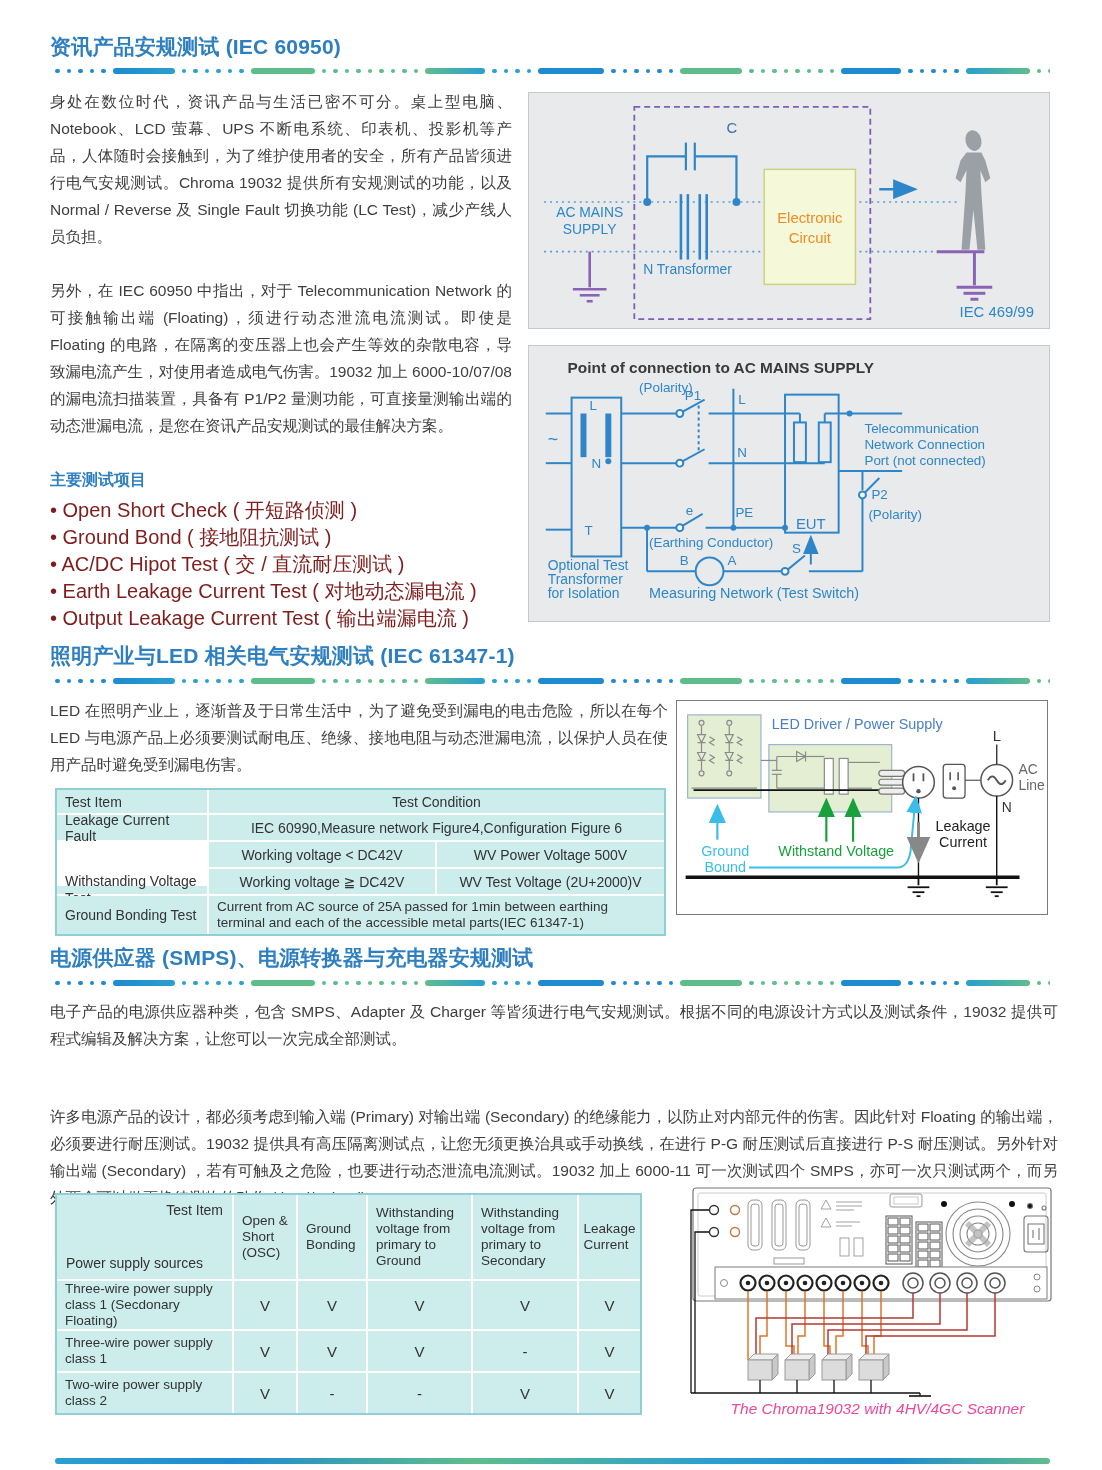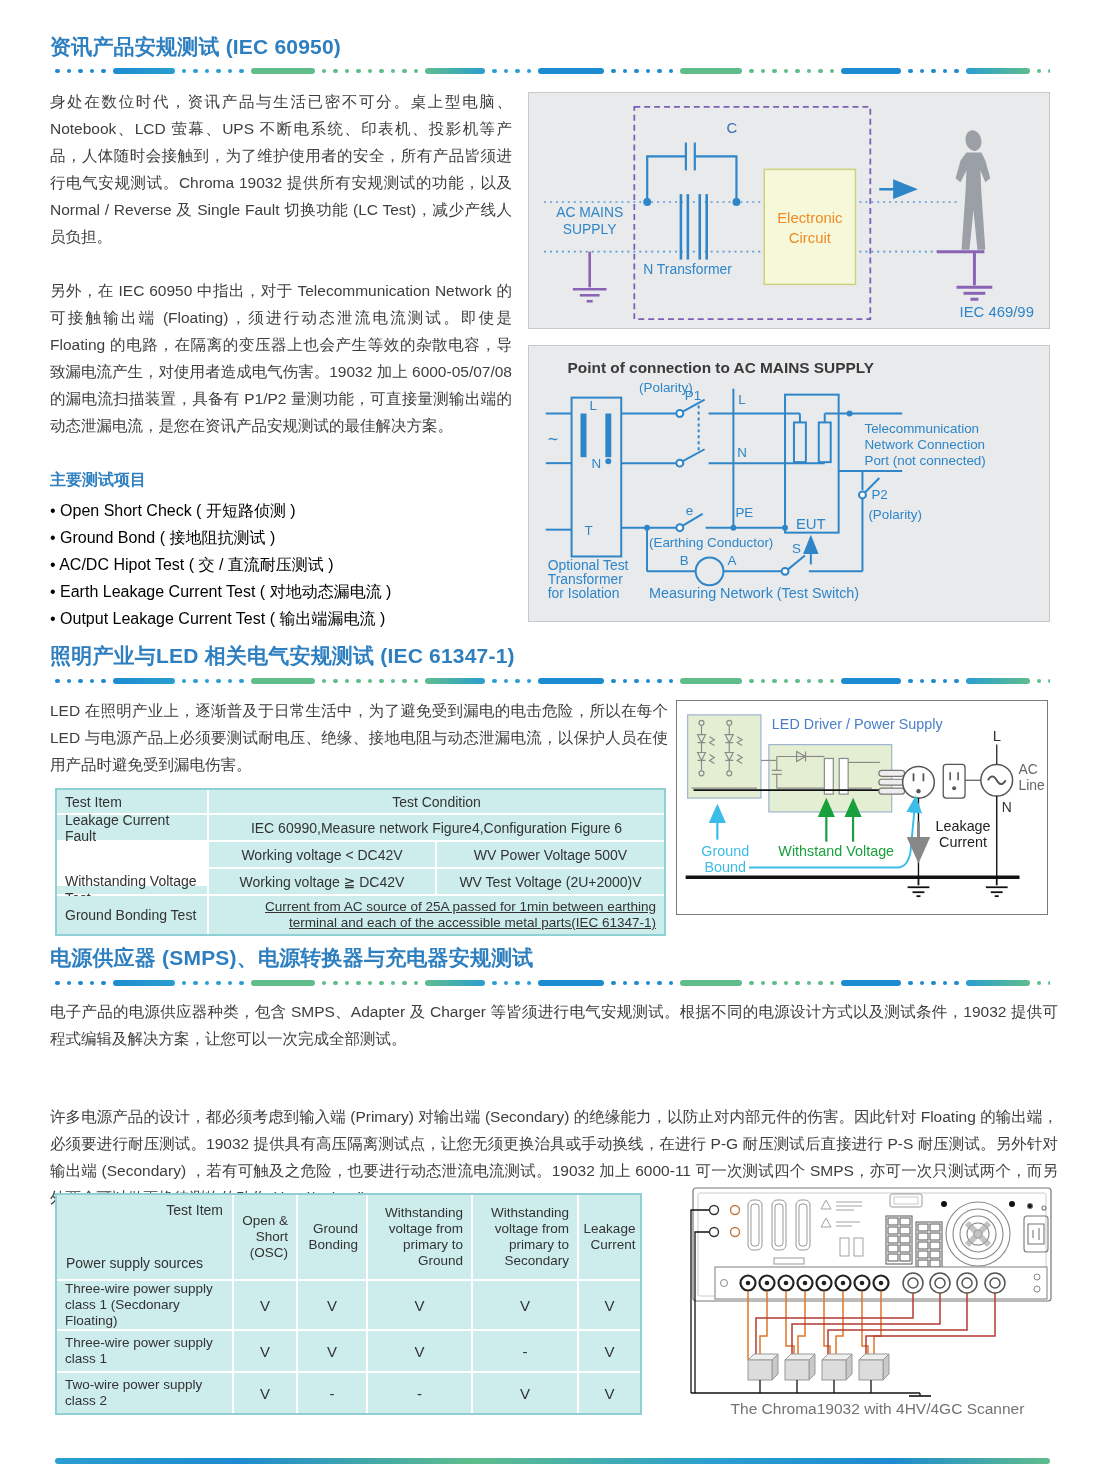--- a/index.html
+++ b/index.html
@@ -7,41 +7,41 @@
         font-family:"Liberation Sans","DejaVu Sans",sans-serif;color:#3e3e3e;}
   .abs{position:absolute;}
   h1.sec{margin:0;font-size:21px;font-weight:600;color:#2e7fc0;letter-spacing:.2px;}
   .divider{position:absolute;display:flex;align-items:center;gap:7px;height:8px;overflow:hidden;}
   .divider i{display:block;flex:0 0 auto;}
   .divider .dot{width:4.5px;height:4.5px;border-radius:50%;}
   .divider .dash{height:5.5px;border-radius:3px;}
   .body-text{font-size:15.5px;line-height:27px;text-align:justify;color:#3e3e3e;}
   .body-text p{margin:0 0 27px;}
   .blue-sub{margin:26px 0 4px;font-size:16px;font-weight:600;color:#2e7fc0;}
-  ul.checks{list-style:none;margin:0;padding:0;font-size:16px;line-height:27px;color:#000000;}
+  ul.checks{list-style:none;margin:0;padding:0;font-size:20px;line-height:27px;color:#7f1d1d;}
   ul.checks li::before{content:"• ";}
   .diag{position:absolute;background:#e9eaec;border:1px solid #c6c8ca;box-sizing:border-box;}
   .diag.white{background:#fff;border:1px solid #7a7a7a;}
   svg text{font-family:"Liberation Sans","DejaVu Sans",sans-serif;}
   
   .t{position:absolute;display:grid;gap:2px;background:#fff;border:2px solid #8ed0d3;box-sizing:content-box;}
   .t .c{background:#cdecec;display:flex;align-items:center;padding:1px 8px;font-size:14px;color:#333;box-sizing:border-box;}
-  .t .c.ctr{justify-content:center;text-align:right;}
+  .t .c.ctr{justify-content:center;text-align:left;}
   .t1{grid-template-columns:150px 226px 227px;grid-template-rows:23px 25px 25px 25px 38px;}
   .sp2{grid-column:span 2;}
   .rs2{grid-row:span 2;}
   .t2{grid-template-columns:175px 62px 68px 103px 104px 61px;grid-template-rows:84px 48px 40px 40px;}
   .t2 .hc{font-size:13.5px;line-height:16px;}
   .t2 .lab{font-size:13.5px;line-height:16px;}
   .t2 .v{font-size:15px;}
   .corner{position:relative;background:
      linear-gradient(to top right,#cdecec calc(50% - 1px),#7fb9bc calc(50% - 1px),#7fb9bc calc(50% + 1px),#cdecec calc(50% + 1px));}
   .corner .tr{position:absolute;top:7px;right:9px;font-size:14px;}
   .corner .bl{position:absolute;bottom:7px;left:9px;font-size:14px;line-height:17px;}
-  .caption{position:absolute;font-size:15.5px;color:#737373;text-align:center;}
+  .caption{position:absolute;font-size:15.5px;color:#ec4899;text-align:center;font-style:italic;}
   .bottombar{position:absolute;height:6px;border-radius:3px;
      background:linear-gradient(90deg,#2a9fd0 0%,#1d8bd1 18%,#5fbd8c 42%,#2a9fd0 66%,#1d8bd1 84%,#5fbd8c 100%);}
 </style>
 </head>
 <body>
 
 <div class="page">
 
   <h1 class="sec abs" style="left:50px;top:33px;">资讯产品安规测试 (IEC 60950)</h1>
   <div class="divider" style="left:55px;top:67px;width:995px;">
@@ -94,21 +94,21 @@
       <i class="dot" style="background: rgb(29, 139, 209);"></i>
       <i class="dot" style="background: rgb(29, 139, 209);"></i>
       <i class="dot" style="background: rgb(29, 139, 209);"></i>
       <i class="dash" style="width: 64px; background: linear-gradient(90deg, rgb(42, 159, 208), rgb(95, 189, 140));"></i>
       <i class="dot" style="background: rgb(95, 189, 140);"></i>
       <i class="dot" style="background: rgb(95, 189, 140);"></i>
     </div>
 
   <div class="abs body-text" style="left:50px;top:88px;width:462px;">
     <p>身处在数位时代，资讯产品与生活已密不可分。桌上型电脑、Notebook、LCD 萤幕、UPS 不断电系统、印表机、投影机等产品，人体随时会接触到，为了维护使用者的安全，所有产品皆须进行电气安规测试。Chroma 19032 提供所有安规测试的功能，以及 Normal / Reverse 及 Single Fault 切换功能 (LC Test)，减少产线人员负担。</p>
-    <p>另外，在 IEC 60950 中指出，对于 Telecommunication Network 的可接触输出端 (Floating)，须进行动态泄流电流测试。即使是 Floating 的电路，在隔离的变压器上也会产生等效的杂散电容，导致漏电流产生，对使用者造成电气伤害。19032 加上 6000-05/07/08 的漏电流扫描装置，具备有 P1/P2 量测功能，可直接量测输出端的动态泄漏电流，是您在资讯产品安规测试的最佳解决方案。</p>
+    <p>另外，在 IEC 60950 中指出，对于 Telecommunication Network 的可接触输出端 (Floating)，须进行动态泄流电流测试。即使是 Floating 的电路，在隔离的变压器上也会产生等效的杂散电容，导致漏电流产生，对使用者造成电气伤害。19032 加上 6000-10/07/08 的漏电流扫描装置，具备有 P1/P2 量测功能，可直接量测输出端的动态泄漏电流，是您在资讯产品安规测试的最佳解决方案。</p>
     <div class="blue-sub">主要测试项目</div>
     <ul class="checks">
       <li>Open Short Check ( 开短路侦测 )</li>
       <li>Ground Bond ( 接地阻抗测试 )</li>
       <li>AC/DC Hipot Test ( 交 / 直流耐压测试 )</li>
       <li>Earth  Leakage Current Test ( 对地动态漏电流 )</li>
       <li>Output Leakage Current Test ( 输出端漏电流 )</li>
     </ul>
   </div>
 
@@ -314,21 +314,21 @@
     <div class="c">Test Item</div>
     <div class="c ctr sp2">Test Condition</div>
     <div class="c">Leakage Current Fault</div>
     <div class="c ctr sp2">IEC 60990,Measure network Figure4,Configuration Figure 6</div>
     <div class="c rs2" style="line-height:17px;margin-top:44px;">Withstanding Voltage Test</div>
     <div class="c ctr">Working voltage &lt; DC42V</div>
     <div class="c ctr">WV Power Voltage 500V</div>
     <div class="c ctr">Working voltage ≧ DC42V</div>
     <div class="c ctr">WV Test Voltage (2U+2000)V</div>
     <div class="c">Ground Bonding Test</div>
-    <div class="c ctr sp2" style="font-size:13.5px;line-height:16px;text-decoration:underline;">Current from AC source of 25A passed for 1min between earthing terminal and each of the accessible metal parts(IEC 61347-1)</div>
+    <div class="c ctr sp2" style="font-size:13.5px;line-height:16px;">Current from AC source of 25A passed for 1min between earthing terminal and each of the accessible metal parts(IEC 61347-1)</div>
   </div>
 
   <div class="diag white" style="left:676px;top:700px;width:372px;height:215px;">
     <svg viewBox="0 0 372 215" width="370" height="213">
       <defs>
         <marker id="arg" markerWidth="9" markerHeight="8" refX="7" refY="4" orient="auto">
             <path d="M0,0 L9,4 L0,8 Z" fill="#18a03c"></path>
           </marker>
         <marker id="arc" markerWidth="9" markerHeight="8" refX="7" refY="4" orient="auto">
             <path d="M0,0 L9,4 L0,8 Z" fill="#3bbde8"></path>

